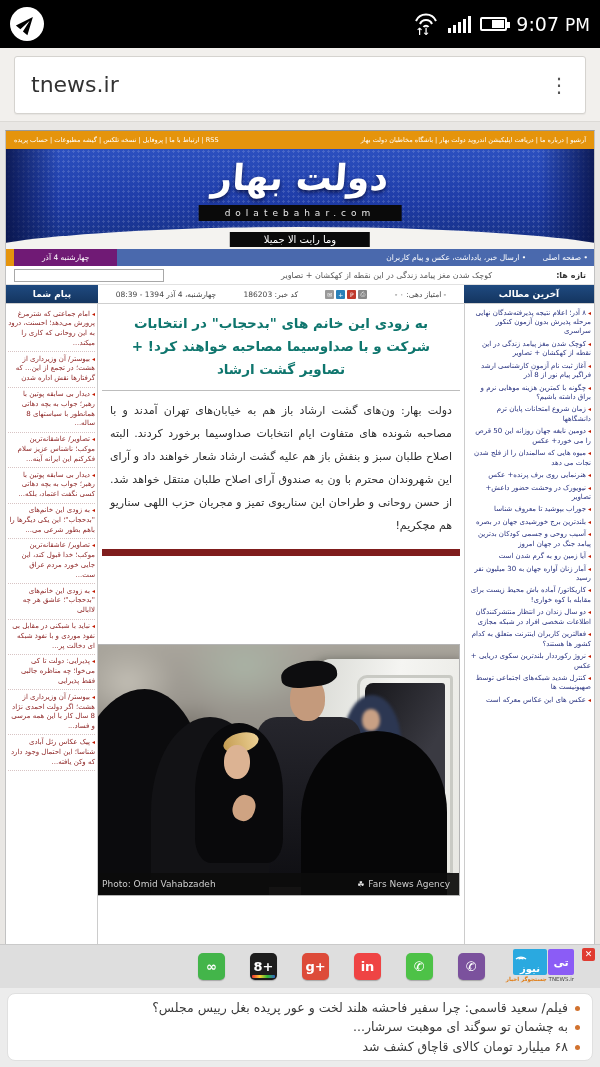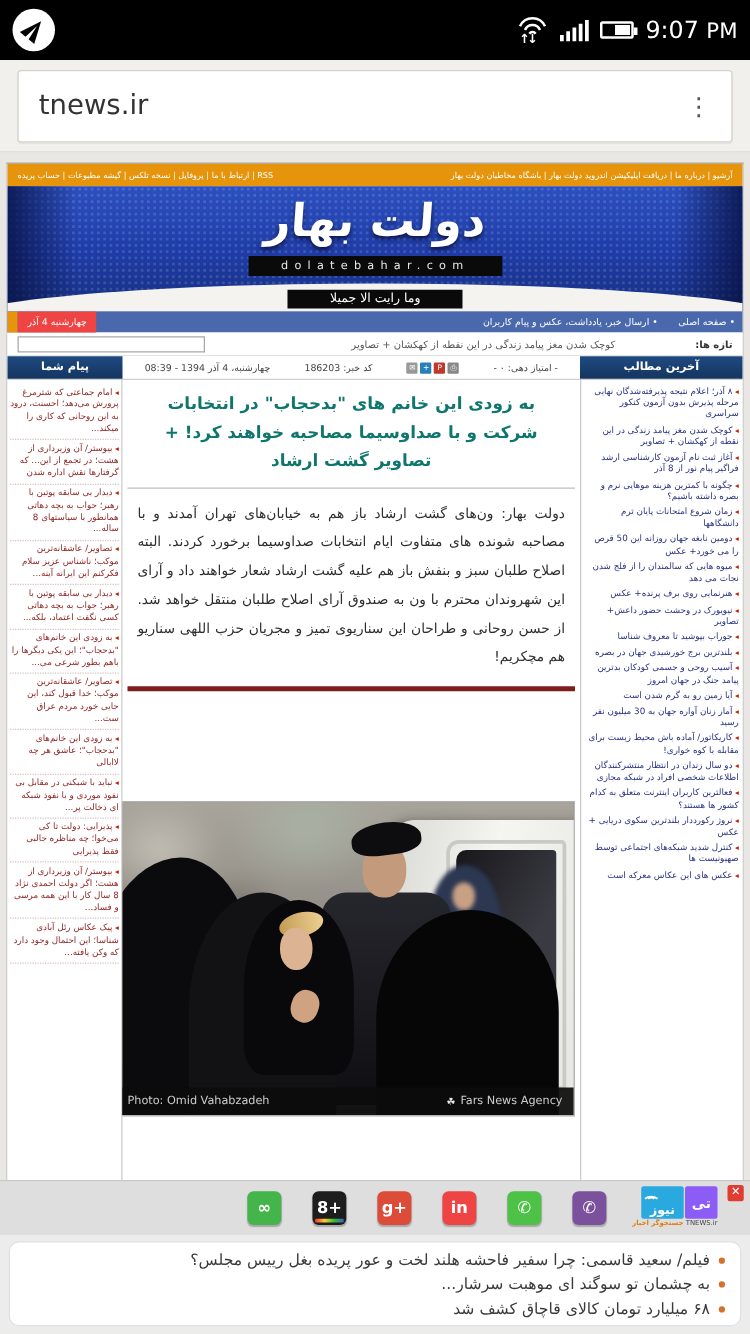--- a/index.html
+++ b/index.html
@@ -44,21 +44,21 @@
   .banner-side.lt{left:0;}
   .logo-txt{position:absolute;top:8px;left:0;right:0;text-align:center;color:#fff;font-size:36px;font-weight:bold;
     text-shadow:0 2px 4px rgba(0,0,30,.7);transform:skewX(-4deg);z-index:2;}
   .domain-strip{position:absolute;top:56px;left:50%;transform:translateX(-50%);background:#0a0a0a;color:#e8e8e8;
     font-size:9px;letter-spacing:5px;padding:3px 26px;z-index:2;white-space:nowrap;}
   .motto-strip{position:absolute;bottom:2px;left:50%;transform:translateX(-50%);background:#0a0a0a;color:#fff;
     font-size:10px;padding:2px 34px;z-index:3;white-space:nowrap;}
 
   .mainnav{height:17px;background:#4a69ad;display:flex;align-items:center;color:#fff;font-size:7.5px;padding-right:6px;}
   .mainnav .nav-links span{margin-left:14px;}
-  .nav-date{margin-right:auto;background:#ef4444;height:100%;display:flex;align-items:center;padding:0 8px;white-space:nowrap;}
+  .nav-date{margin-right:auto;background:#701a75;height:100%;display:flex;align-items:center;padding:0 28px;white-space:nowrap;}
   .nav-edge{width:8px;height:100%;background:#e5940c;}
 
   .ticker{height:19px;background:#fff;display:flex;align-items:center;font-size:8px;color:#555;padding:0 8px;border-bottom:1px solid #e2e2e2;}
   .ticker b{color:#333;margin-left:8px;}
   .ticker-txt{margin-left:auto;margin-right:56px;}
   .ticker input{width:150px;height:13px;border:1px solid #a8a8a8;background:#fff;direction:ltr;}
 
   .metarow{height:19px;display:flex;align-items:center;background:#fff;border-bottom:1px solid #cfcfcf;font-size:7.5px;color:#444;}
   .metabox{height:100%;background:linear-gradient(180deg,#1f4a80,#143560);color:#fff;font-weight:bold;font-size:9px;display:flex;align-items:center;justify-content:center;}
   .metabox.rt{width:130px;}
@@ -72,21 +72,21 @@
   .col-rt{width:130px;border-left:1px solid #cccccc;padding:3px 3px;overflow:hidden;}
   .col-ct{flex:1;padding:0 4px;overflow:hidden;}
   .col-lt{width:92px;border-right:1px solid #cccccc;padding:3px 2px;overflow:hidden;}
 
   .rs-item{font-size:7px;line-height:1.35;color:#26307f;padding:1.5px 0;}
   .rs-item .blt{color:#c21a00;font-size:6px;margin-left:2px;}
   .lm-item{font-size:7px;line-height:1.4;color:#8b1f1f;padding:2.5px 0;border-bottom:1px dotted #d8c4c4;}
   .lm-item .blt{color:#c21a00;font-size:6px;margin-left:2px;}
 
   .art-title{font-size:13.5px;font-weight:bold;color:#0f766e;text-align:center;line-height:1.7;padding:8px 10px 9px;border-bottom:1px solid #bdbdbd;}
-  .art-body{font-size:11px;color:#2e2e2e;line-height:2.1;text-align:justify;padding:8px 8px 12px;border-bottom:4px solid #7f1d1d;}
+  .art-body{font-size:11px;color:#2e2e2e;line-height:2.1;text-align:justify;padding:8px 8px 12px;border-bottom:7px solid #7f1d1d;}
   .art-gap{height:88px;}
 
   
   .photo{position:relative;width:368px;height:252px;margin:0 auto;background:#8d8a84;overflow:hidden;border:1px solid #b5b5b5;direction:ltr;}
   .ph-bg{position:absolute;inset:-12px;filter:blur(6px);
     background:
       radial-gradient(70px 55px at 12% 18%,#c2beb4,transparent 70%),
       radial-gradient(90px 65px at 42% 12%,#a9b2a4,transparent 70%),
       radial-gradient(80px 70px at 68% 22%,#8f9386,transparent 70%),
       radial-gradient(60px 60px at 28% 40%,#6f6a62,transparent 70%),
@@ -221,21 +221,21 @@
   <div class="columns">
 
     <div class="col-rt">
 
         <div class="rs-item"><span class="blt">◂</span><span>۸ آذر؛ اعلام نتیجه پذیرفته‌شدگان نهایی مرحله پذیرش بدون آزمون کنکور سراسری</span></div>
 
         <div class="rs-item"><span class="blt">◂</span><span>کوچک شدن مغز پیامد زندگی در این نقطه از کهکشان + تصاویر</span></div>
 
         <div class="rs-item"><span class="blt">◂</span><span>آغاز ثبت نام آزمون کارشناسی ارشد فراگیر پیام نور از 8 آذر</span></div>
 
-        <div class="rs-item"><span class="blt">◂</span><span>چگونه با کمترین هزینه موهایی نرم و بصره داشته باشیم؟</span></div>
+        <div class="rs-item"><span class="blt">◂</span><span>چگونه با کمترین هزینه موهایی نرم و براق داشته باشیم؟</span></div>
 
         <div class="rs-item"><span class="blt">◂</span><span>زمان شروع امتحانات پایان ترم دانشگاهها</span></div>
 
         <div class="rs-item"><span class="blt">◂</span><span>دومین نابغه جهان روزانه این 50 قرص را می خورد+ عکس</span></div>
 
         <div class="rs-item"><span class="blt">◂</span><span>میوه هایی که سالمندان را از فلج شدن نجات می دهد</span></div>
 
         <div class="rs-item"><span class="blt">◂</span><span>هنرنمایی روی برف پرنده+ عکس</span></div>
 
         <div class="rs-item"><span class="blt">◂</span><span>نیویورک در وحشت حضور داعش+ تصاویر</span></div>

